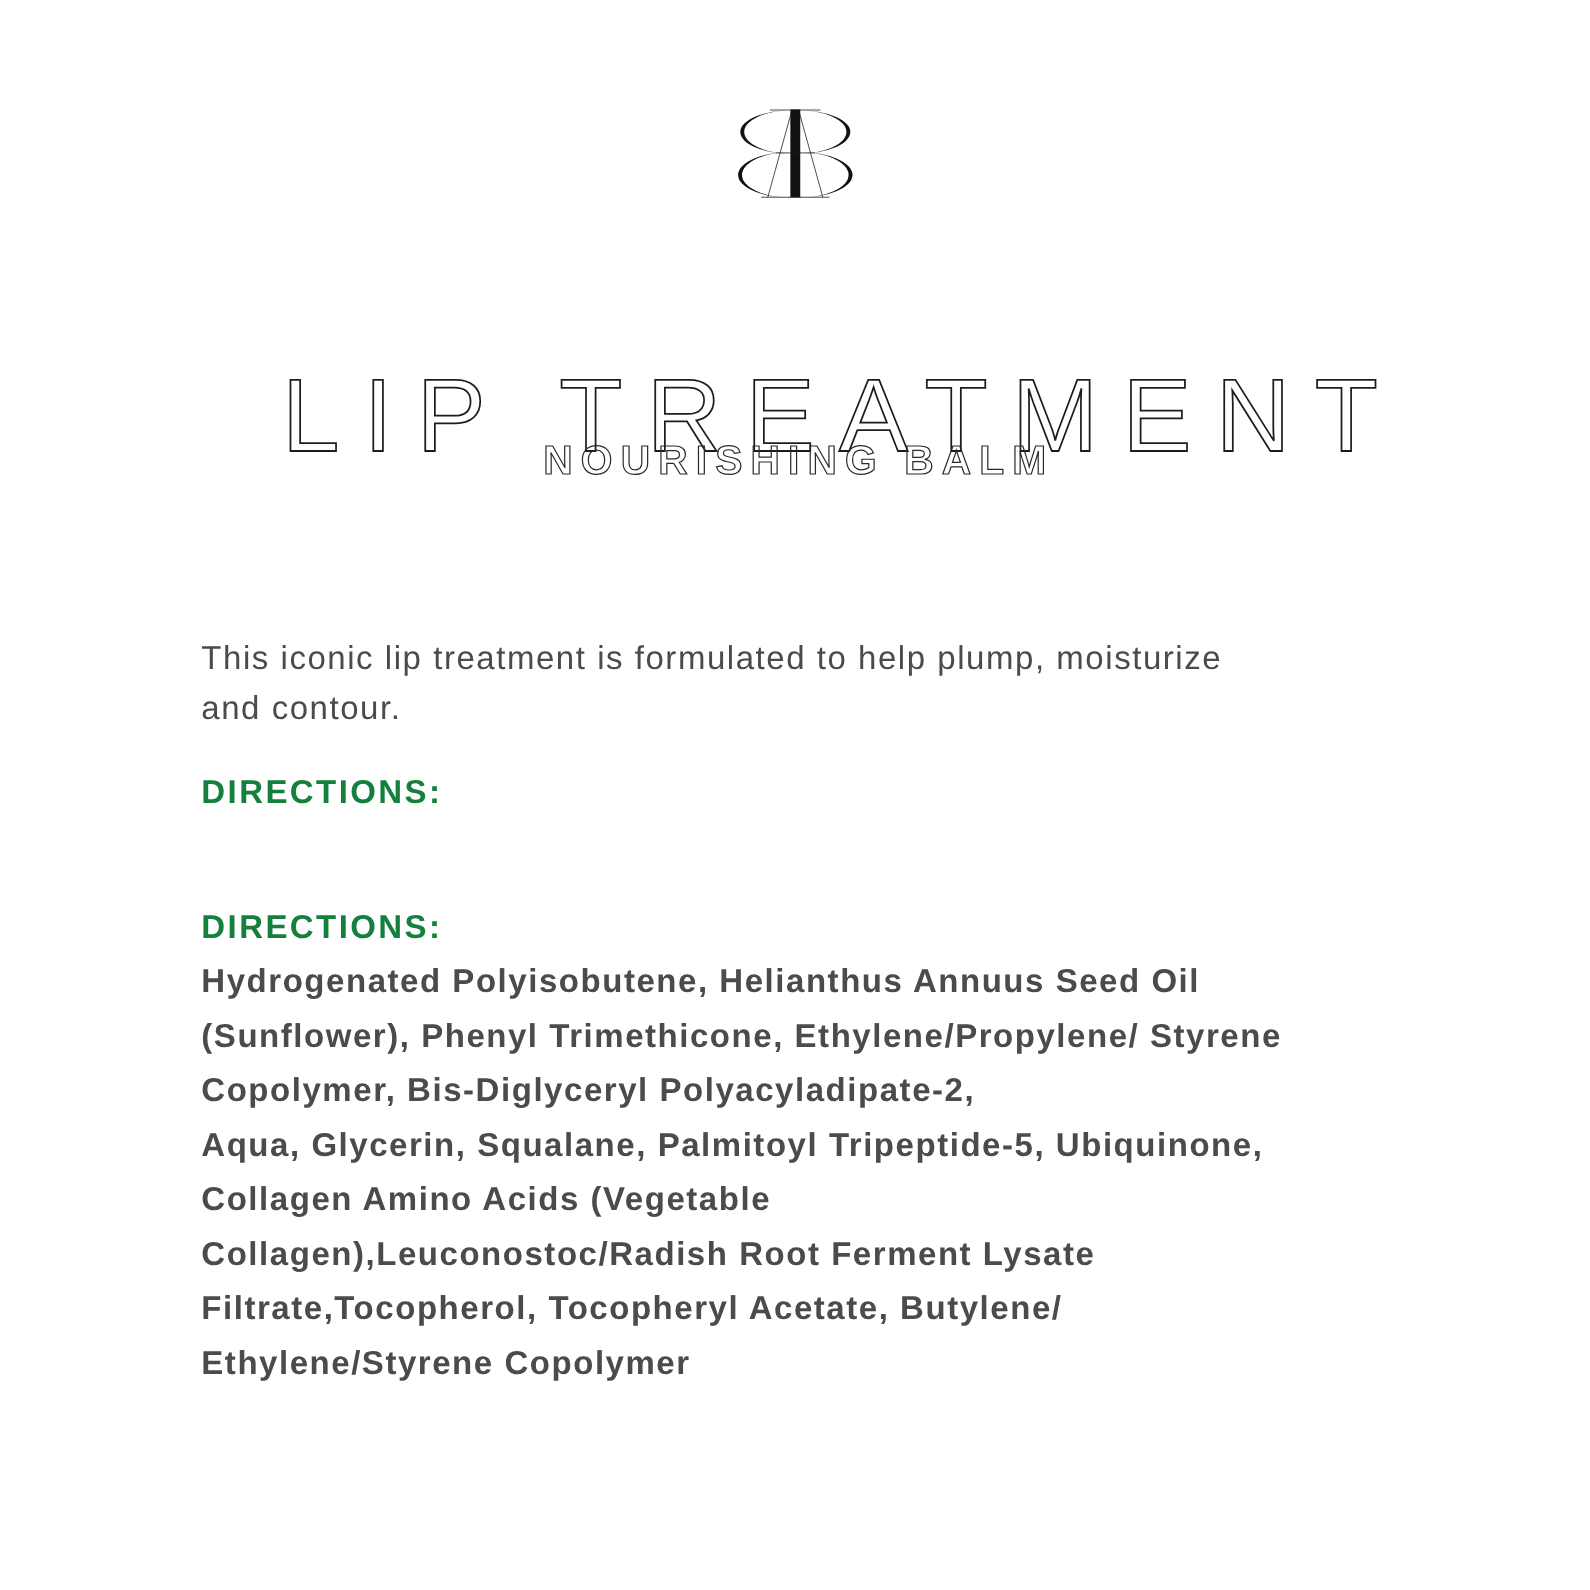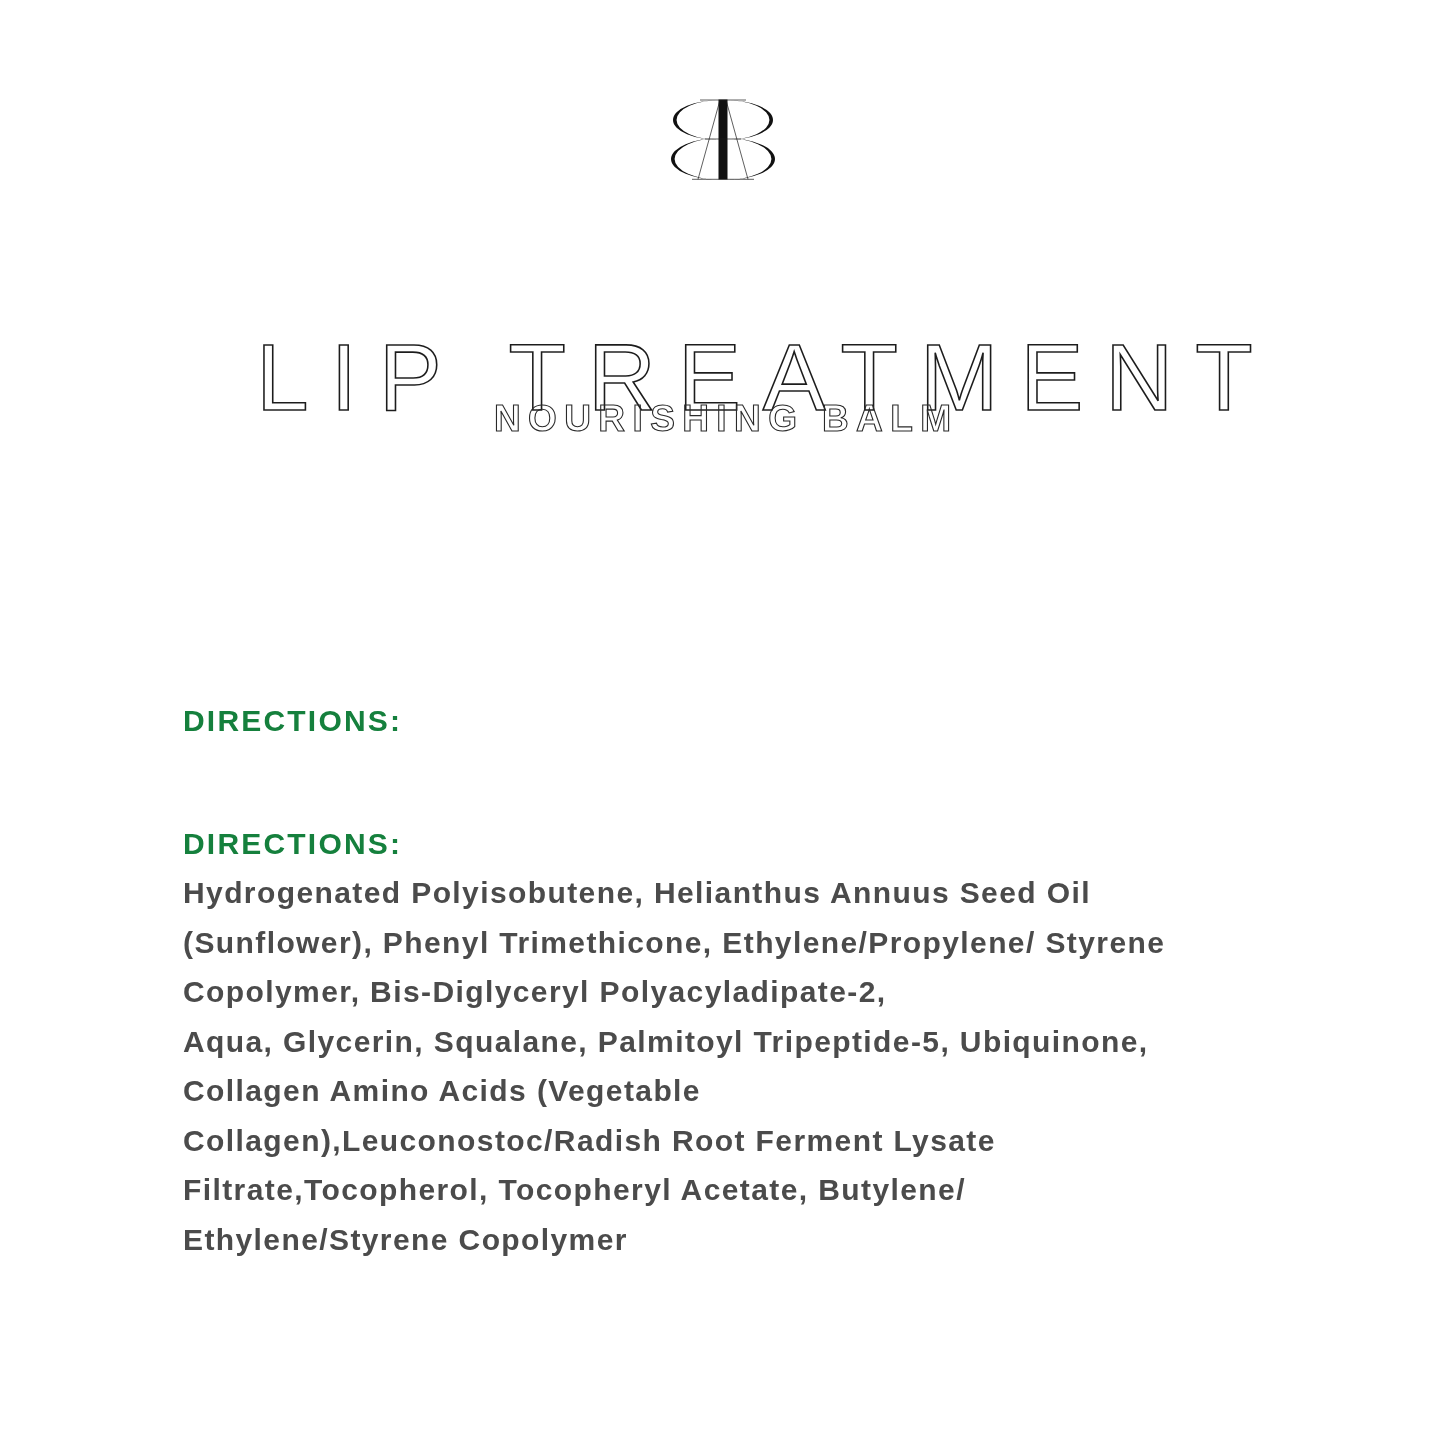--- a/index.html
+++ b/index.html
@@ -112,20 +112,22 @@
         <line x1="35" y1="41" x2="71" y2="41"></line>
         <line x1="50" y1="2" x2="28" y2="81.3"></line>
         <line x1="56" y1="2" x2="78" y2="81.3"></line>
       </g>
     </svg>
   </div>
 
   <h1 class="title">LIP TREATMENT</h1>
   <h2 class="subtitle">NOURISHING BALM</h2>
 
+  <p class="copy description">This iconic lip treatment is formulated to help plump, moisturize
+and contour.</p>
 
   <h3 class="section-heading directions-heading">DIRECTIONS:</h3>
 
   <h3 class="section-heading ingredients-heading">DIRECTIONS:</h3>
   <p class="copy ingredients-text">Hydrogenated Polyisobutene, Helianthus Annuus Seed Oil
 (Sunflower), Phenyl Trimethicone, Ethylene/Propylene/ Styrene
 Copolymer, Bis-Diglyceryl Polyacyladipate-2,
 Aqua, Glycerin, Squalane, Palmitoyl Tripeptide-5, Ubiquinone,
 Collagen Amino Acids (Vegetable
 Collagen),Leuconostoc/Radish Root Ferment Lysate

